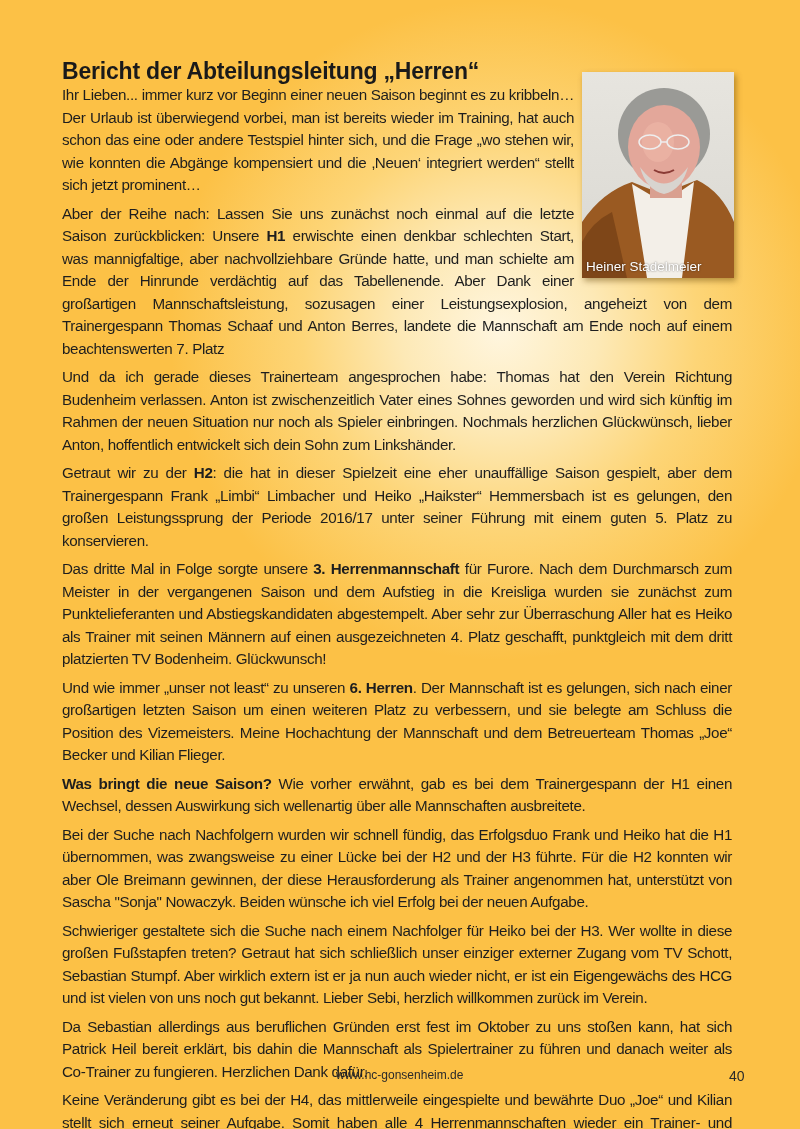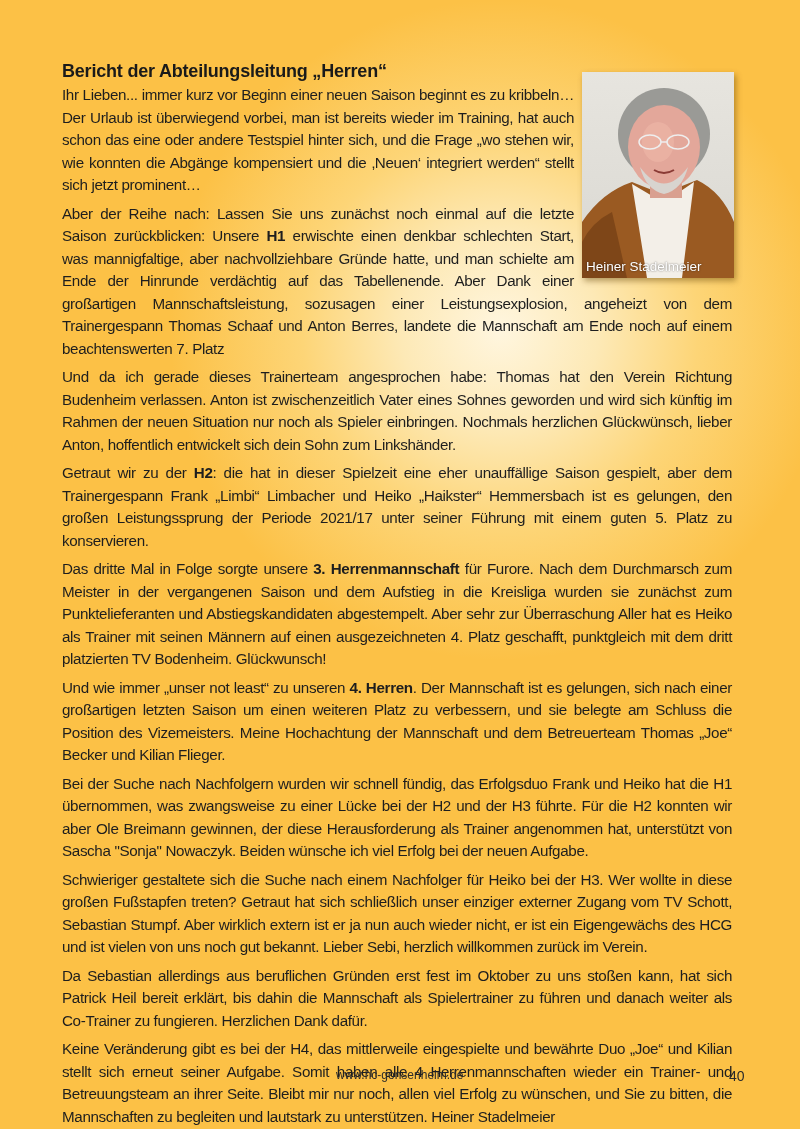--- a/index.html
+++ b/index.html
@@ -11,21 +11,21 @@
   .bg-glow {
     position: absolute; left: 0; top: 0; width: 800px; height: 1129px;
     background: radial-gradient(ellipse 330px 330px at 500px 330px, #fff6df 0%, #fde9b6 30%, #fdd577 60%, rgba(252,193,70,0) 100%);
     pointer-events: none;
   }
   .page {
     position: absolute; left: 62px; top: 58px; width: 670px;
     color: #1e1e1e;
   }
   h1 {
-    margin: 0; font-size: 18px; font-weight: bold; letter-spacing: -0.2px;
+    margin: 0; font-size: 23px; font-weight: bold; letter-spacing: -0.2px;
     line-height: 26px; color: #1a1a1a;
   }
   .photo {
     float: right; width: 152px; height: 206px; margin: -12px -2px 6px 8px;
     position: relative; box-shadow: 2px 3px 6px rgba(90,60,0,0.45);
     background: linear-gradient(180deg, #e7e5df 0%, #d9d7d1 100%);
     overflow: hidden;
   }
   .photo svg { position: absolute; left: 0; top: 0; }
   .caption {
@@ -76,23 +76,24 @@
 
       <path d="M72 98 Q82 104 92 98" stroke="#8a3b35" stroke-width="2" fill="none"></path>
     </svg>
     <span class="caption">Heiner Stadelmeier</span>
   </div>
 
   <div id="paragraphs">
       <p><span>Ihr Lieben... immer kurz vor Beginn einer neuen Saison beginnt es zu kribbeln… Der Urlaub ist überwiegend vorbei, man ist bereits wieder im Training, hat auch schon das eine oder andere Testspiel hinter sich, und die Frage „wo stehen wir, wie konnten die Abgänge kompensiert und die ‚Neuen‘ integriert werden“ stellt sich jetzt prominent…</span></p>
       <p><span>Aber der Reihe nach: Lassen Sie uns zunächst noch einmal auf die letzte Saison zurückblicken: Unsere </span><b>H1</b><span> erwischte einen denkbar schlechten Start, was mannigfaltige, aber nachvollziehbare Gründe hatte, und man schielte am Ende der Hinrunde verdächtig auf das Tabellenende. Aber Dank einer großartigen Mannschaftsleistung, sozusagen einer Leistungsexplosion, angeheizt von dem Trainergespann Thomas Schaaf und Anton Berres, landete die Mannschaft am Ende noch auf einem beachtenswerten 7. Platz</span></p>
       <p><span>Und da ich gerade dieses Trainerteam angesprochen habe: Thomas hat den Verein Richtung Budenheim verlassen. Anton ist zwischenzeitlich Vater eines Sohnes geworden und wird sich künftig im Rahmen der neuen Situation nur noch als Spieler einbringen. Nochmals herzlichen Glückwünsch, lieber Anton, hoffentlich entwickelt sich dein Sohn zum Linkshänder.</span></p>
-      <p><span>Getraut wir zu der </span><b>H2</b><span>: die hat in dieser Spielzeit eine eher unauffällige Saison gespielt, aber dem Trainergespann Frank „Limbi“ Limbacher und Heiko „Haikster“ Hemmersbach ist es gelungen, den großen Leistungssprung der Periode 2021/17 unter seiner Führung mit einem guten 5. Platz zu konservieren.</span></p>
+      <p><span>Getraut wir zu der </span><b>H2</b><span>: die hat in dieser Spielzeit eine eher unauffällige Saison gespielt, aber dem Trainergespann Frank „Limbi“ Limbacher und Heiko „Haikster“ Hemmersbach ist es gelungen, den großen Leistungssprung der Periode 2016/17 unter seiner Führung mit einem guten 5. Platz zu konservieren.</span></p>
       <p><span>Das dritte Mal in Folge sorgte unsere </span><b>3. Herrenmannschaft</b><span> für Furore. Nach dem Durchmarsch zum Meister in der vergangenen Saison und dem Aufstieg in die Kreisliga wurden sie zunächst zum Punktelieferanten und Abstiegskandidaten abgestempelt. Aber sehr zur Überraschung Aller hat es Heiko als Trainer mit seinen Männern auf einen ausgezeichneten 4. Platz geschafft, punktgleich mit dem dritt platzierten TV Bodenheim. Glückwunsch!</span></p>
-      <p><span>Und wie immer „unser not least“ zu unseren </span><b>4. Herren</b><span>. Der Mannschaft ist es gelungen, sich nach einer großartigen letzten Saison um einen weiteren Platz zu verbessern, und sie belegte am Schluss die Position des Vizemeisters. Meine Hochachtung der Mannschaft und dem Betreuerteam Thomas „Joe“ Becker und Kilian Flieger.</span></p>
+      <p><span>Und wie immer „unser not least“ zu unseren </span><b>6. Herren</b><span>. Der Mannschaft ist es gelungen, sich nach einer großartigen letzten Saison um einen weiteren Platz zu verbessern, und sie belegte am Schluss die Position des Vizemeisters. Meine Hochachtung der Mannschaft und dem Betreuerteam Thomas „Joe“ Becker und Kilian Flieger.</span></p>
+      <p><b>Was bringt die neue Saison?</b><span> Wie vorher erwähnt, gab es bei dem Trainergespann der H1 einen Wechsel, dessen Auswirkung sich wellenartig über alle Mannschaften ausbreitete.</span></p>
       <p><span>Bei der Suche nach Nachfolgern wurden wir schnell fündig, das Erfolgsduo Frank und Heiko hat die H1 übernommen, was zwangsweise zu einer Lücke bei der H2 und der H3 führte. Für die H2 konnten wir aber Ole Breimann gewinnen, der diese Herausforderung als Trainer angenommen hat, unterstützt von Sascha "Sonja" Nowaczyk. Beiden wünsche ich viel Erfolg bei der neuen Aufgabe.</span></p>
       <p><span>Schwieriger gestaltete sich die Suche nach einem Nachfolger für Heiko bei der H3. Wer wollte in diese großen Fußstapfen treten? Getraut hat sich schließlich unser einziger externer Zugang vom TV Schott, Sebastian Stumpf. Aber wirklich extern ist er ja nun auch wieder nicht, er ist ein Eigengewächs des HCG und ist vielen von uns noch gut bekannt. Lieber Sebi, herzlich willkommen zurück im Verein.</span></p>
       <p><span>Da Sebastian allerdings aus beruflichen Gründen erst fest im Oktober zu uns stoßen kann, hat sich Patrick Heil bereit erklärt, bis dahin die Mannschaft als Spielertrainer zu führen und danach weiter als Co-Trainer zu fungieren. Herzlichen Dank dafür.</span></p>
       <p><span>Keine Veränderung gibt es bei der H4, das mittlerweile eingespielte und bewährte Duo „Joe“ und Kilian stellt sich erneut seiner Aufgabe. Somit haben alle 4 Herrenmannschaften wieder ein Trainer- und Betreuungsteam an ihrer Seite. Bleibt mir nur noch, allen viel Erfolg zu wünschen, und Sie zu bitten, die Mannschaften zu begleiten und lautstark zu unterstützen. Heiner Stadelmeier</span></p>
     </div>
 </div>
 
 <div class="footer-url">www.hc-gonsenheim.de</div>
 <div class="page-num">40</div>
 

